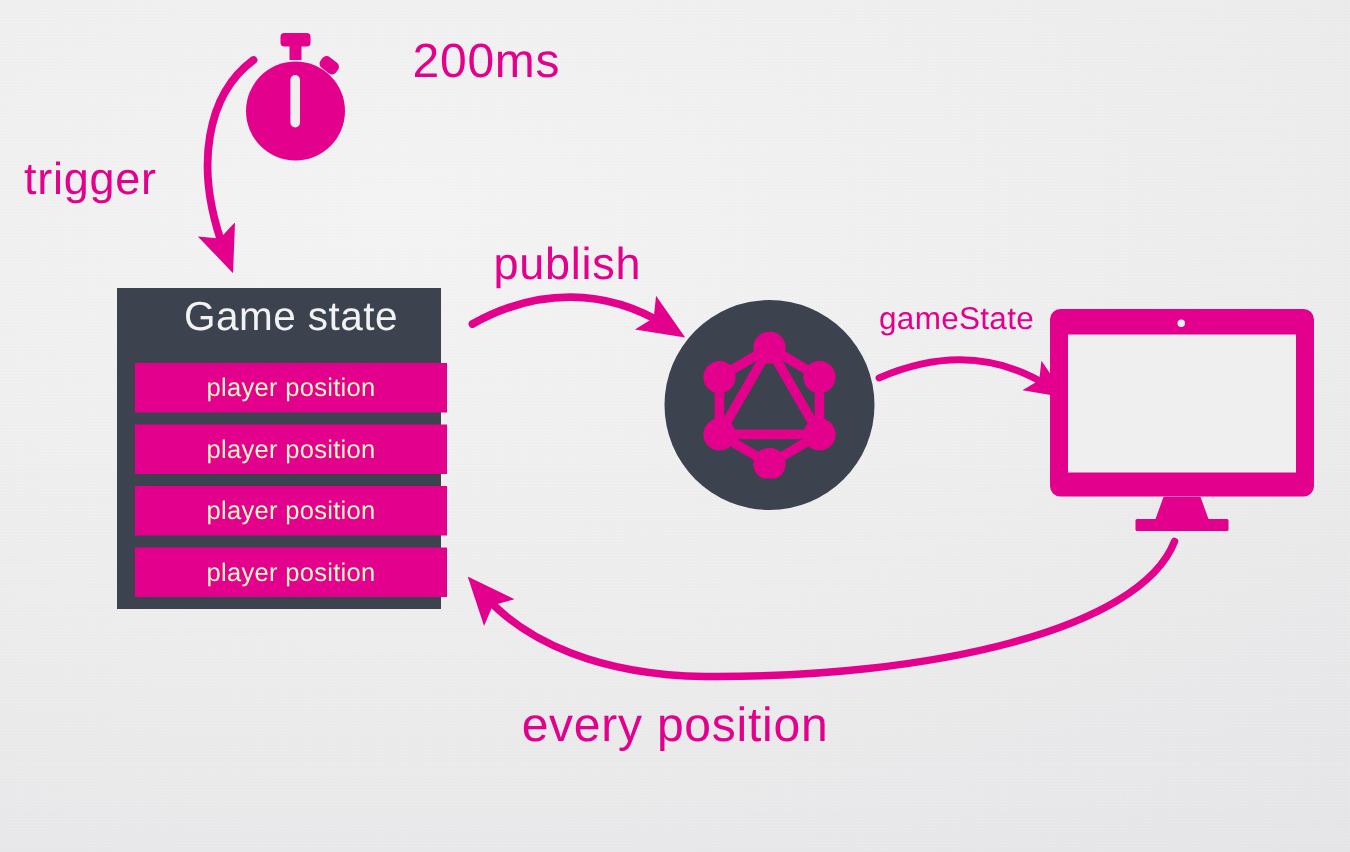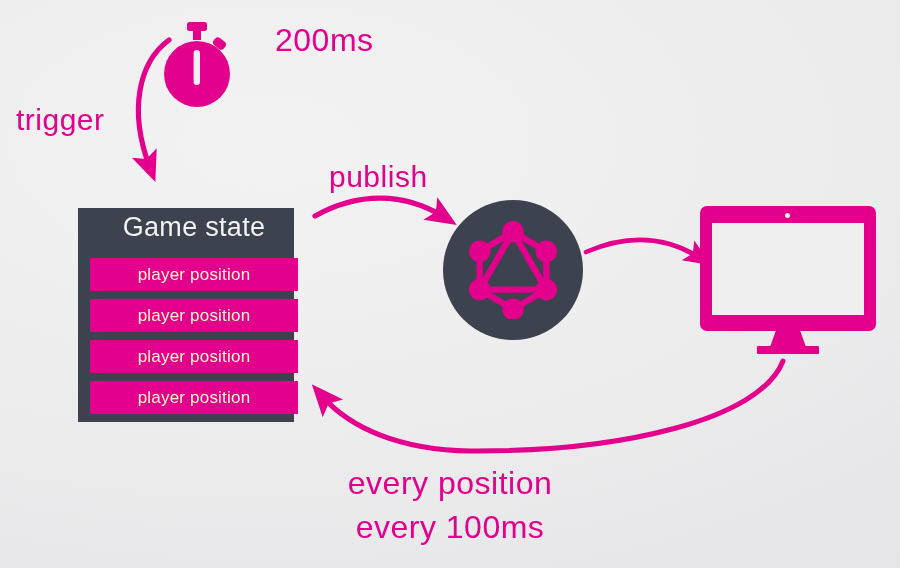--- a/index.html
+++ b/index.html
@@ -35,21 +35,21 @@
     left: 0;
     top: 0;
     width: 900px;
     height: 568px;
   }
 
   
   .state-box {
     position: absolute;
     left: 78px;
-    top: 208px;
+    top: 192px;
     width: 216px;
     height: 214px;
     background: #3c424e;
     box-sizing: border-box;
     padding: 0;
   }
   .state-title {
     position: absolute;
     left: 0;
     top: 4px;
@@ -259,28 +259,28 @@
         <circle cx="50" cy="11" r="11"></circle>
         <circle cx="84" cy="31" r="11"></circle>
         <circle cx="84" cy="70" r="11"></circle>
         <circle cx="50" cy="90" r="11"></circle>
         <circle cx="16" cy="70" r="11"></circle>
         <circle cx="16" cy="31" r="11"></circle>
       </g>
     </svg>
   </div>
 
+  <div class="label label-gamestate">gameState</div>
 
   <div class="monitor">
     <div class="mon-body">
       <div class="mon-cam"></div>
       <div class="mon-screen"></div>
     </div>
     <div class="mon-neck"></div>
     <div class="mon-base"></div>
   </div>
 
   <div class="label label-bottom">
     <span class="ln">every position</span>
-    <span class="ln">every 100ms</span>
   </div>
 
 </div>
 
 </body></html>

